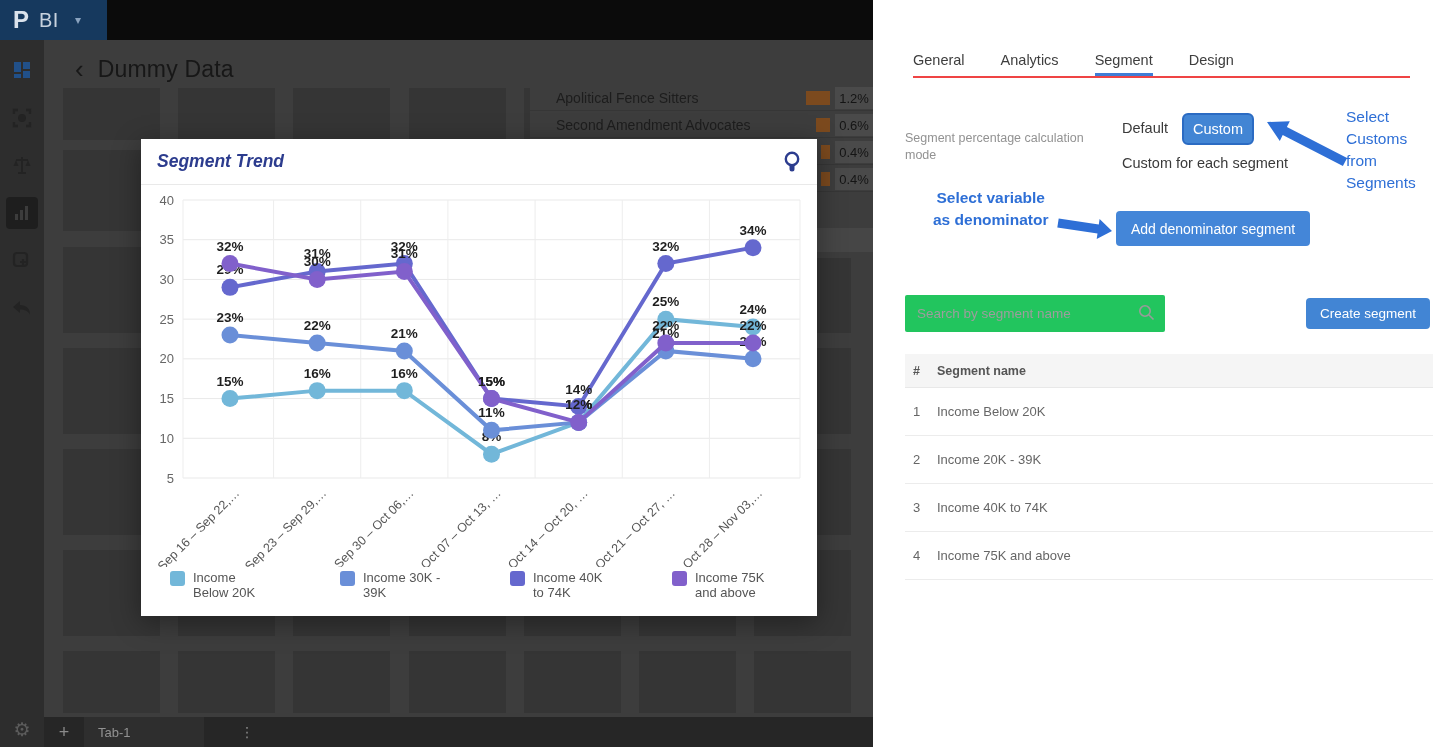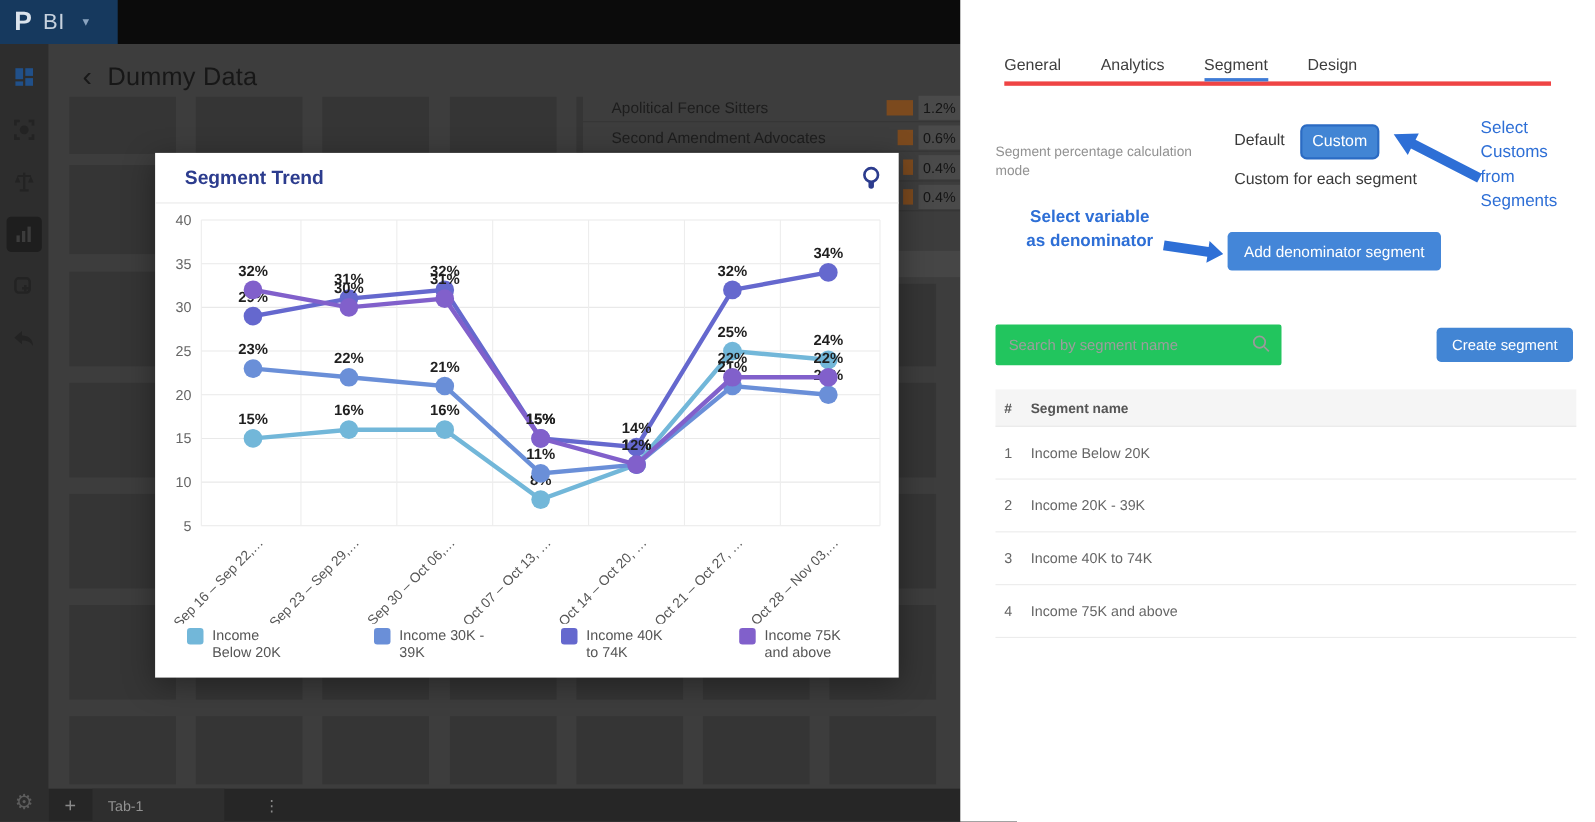--- a/index.html
+++ b/index.html
@@ -35,35 +35,35 @@
   .dim-total { position:absolute; left:0; top:148px; width:343px; height:24px; background:#464646; }
 
   
   .tabbar { position:absolute; left:44px; top:717px; width:829px; height:30px; background:#262626; display:flex; align-items:center; z-index:4; }
   .tab-plus { width:40px; text-align:center; color:#8a8a8a; font-size:18px; }
   .tab-item { height:30px; min-width:120px; background:#2e2e2e; color:#929292; font-size:13px; display:flex; align-items:center; padding:0 14px; }
   .tab-kebab { color:#8a8a8a; font-size:14px; padding:0 40px 0 36px; }
 
   
   .popup { position:absolute; left:141px; top:139px; width:676px; height:477px; background:#ffffff; box-shadow:0 6px 26px rgba(0,0,0,.38); z-index:10; }
-  .popup-title { position:absolute; left:27px; top:12px; font-size:17.5px; font-weight:bold; color:#2c3c8e; }
+  .popup-title { position:absolute; left:16px; top:12px; font-size:17.5px; font-weight:bold; color:#2c3c8e;font-style:italic; }
   .popup-bulb { position:absolute; right:14px; top:11px; width:22px; height:24px; }
   .popup-divider { position:absolute; left:0; top:45px; width:676px; height:1px; background:#e9e9e9; }
   #trend-svg { position:absolute; left:0; top:48px; }
   .legend { position:absolute; left:0; top:431px; width:676px; height:40px; }
   .legend-item { position:absolute; display:flex; gap:8px; align-items:flex-start; }
   .legend-swatch { width:15px; height:15px; border-radius:3px; margin-top:1px; flex:none; }
   .legend-label { font-size:13px; color:#555; line-height:15px; white-space:pre-line; }
 
   
   .panel { position:absolute; left:873px; top:0; width:577px; height:747px; background:#ffffff; z-index:6; }
   .panel-header { position:absolute; left:0; top:0; width:577px; height:40px; background:#f7f7f7; border-bottom:1px solid #e6e6e6; }
   .panel-title { position:absolute; left:0; right:0; top:9px; text-align:center; font-size:16.5px; font-weight:bold; color:#333; }
   .panel-close { position:absolute; right:13px; top:8px; font-size:17px; color:#4a4a4a; cursor:default; }
-  .tabs { position:absolute; left:40px; top:52px; width:497px; height:26px; display:flex; gap:36px; border-bottom:4px solid #ef4444; }
+  .tabs { position:absolute; left:40px; top:52px; width:497px; height:26px; display:flex; gap:36px; border-bottom:2px solid #ef4444; }
   .tab { font-size:14.5px; color:#3e3e3e; padding-bottom:9px; position:relative; white-space:nowrap; }
   .tab.active { border-bottom:3px solid #3f7cd6; }
   .mode-label { position:absolute; left:32px; top:130px; width:190px; font-size:12.5px; color:#929292; line-height:17px; }
   .mode-default { position:absolute; left:249px; top:120px; font-size:14.5px; color:#3a3a3a; }
   .btn-custom { position:absolute; left:309px; top:113px; width:72px; height:32px; background:#4285d4; border:2px solid #2b6bc3; border-radius:6px; color:#fff; font-size:14.5px; display:flex; align-items:center; justify-content:center; }
   .mode-subtitle { position:absolute; left:249px; top:155px; font-size:14.5px; color:#3a3a3a; }
   .annotation { position:absolute; color:#2e6fd6; font-size:15.5px; font-weight:500; line-height:22px; white-space:pre-line; }
   .ann-custom { left:473px; top:106px; }
   .ann-denominator { left:60px; top:187px; text-align:center;font-weight:bold; }
   .ann-arrow { position:absolute; }

